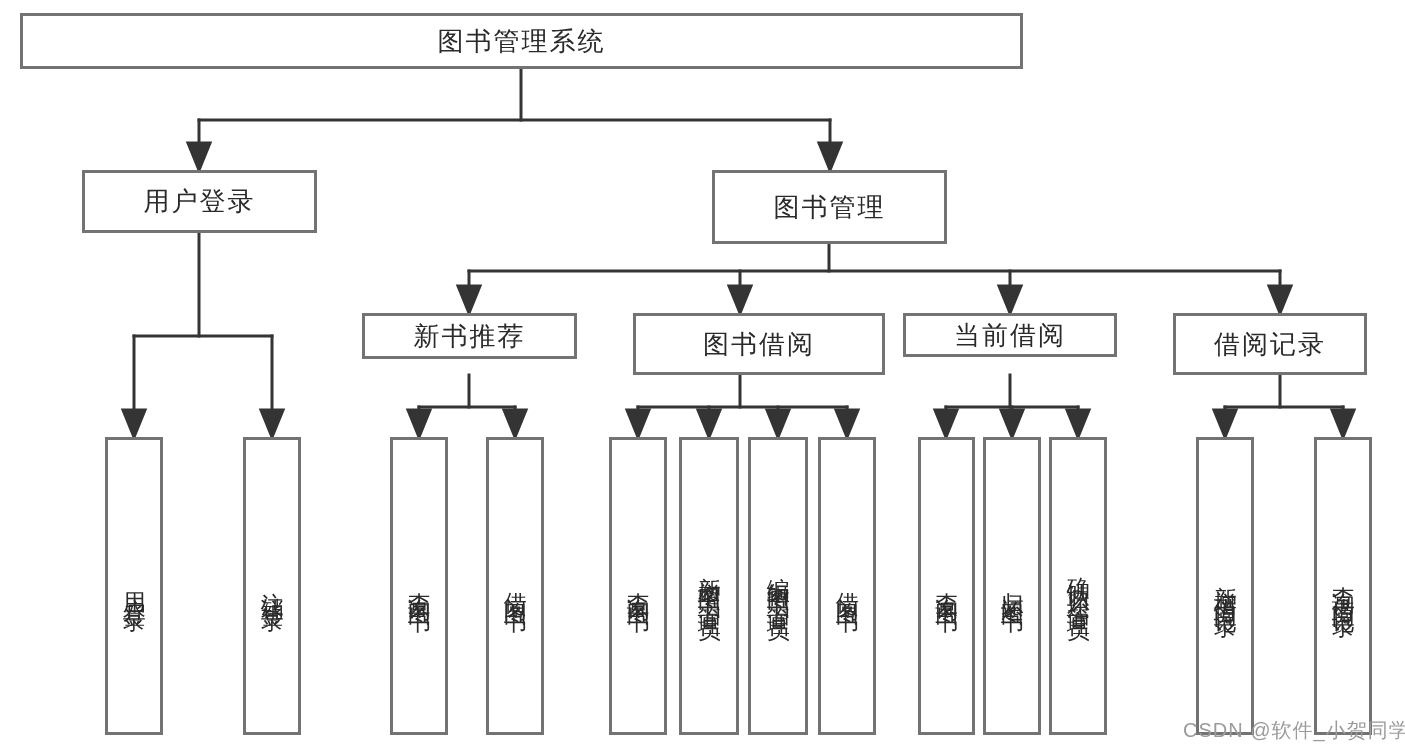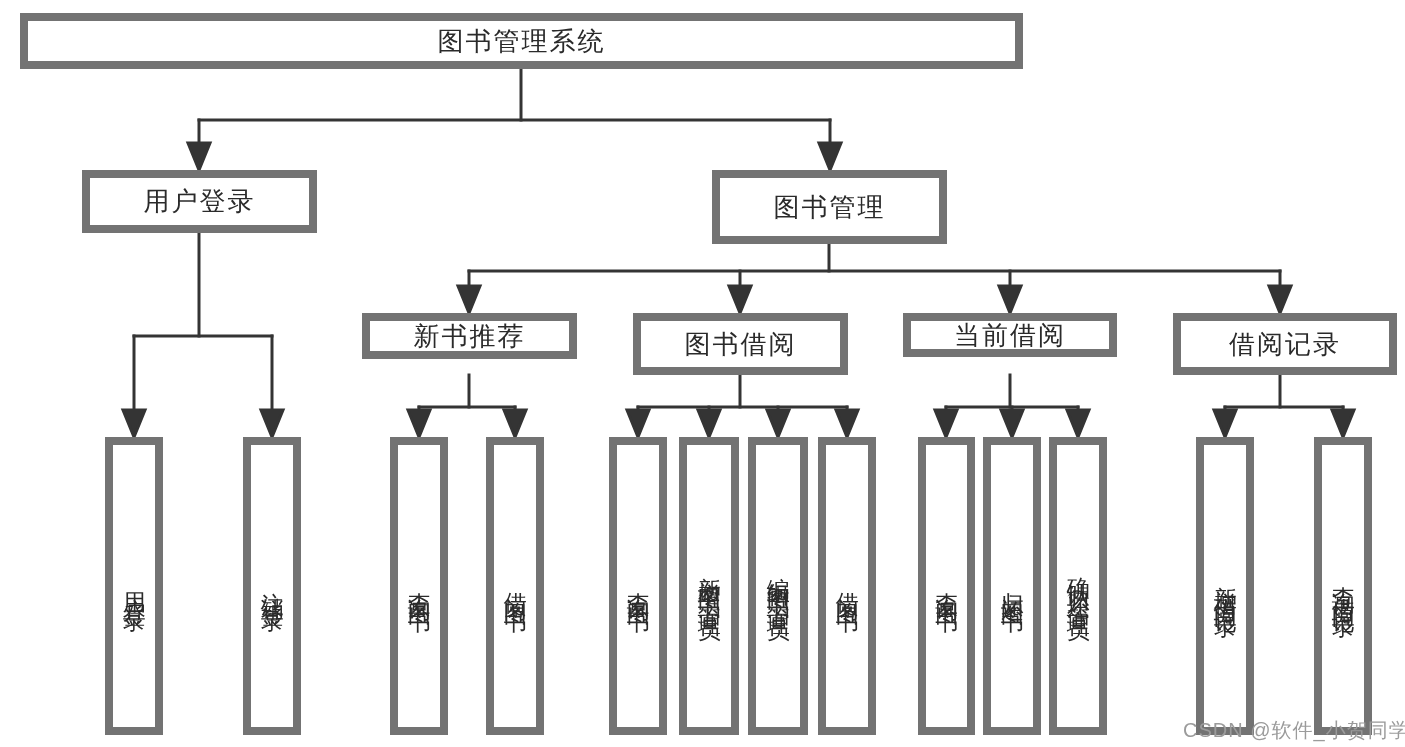--- a/index.html
+++ b/index.html
@@ -17,21 +17,21 @@
   }
   svg.wires {
     position: absolute;
     left: 0;
     top: 0;
     z-index: 1;
   }
   .node {
     position: absolute;
     box-sizing: border-box;
-    border: 8px solid #737373;
+    border: 3px solid #737373;
     background: #ffffff;
     display: flex;
     align-items: center;
     justify-content: center;
     color: #2a2a2a;
     z-index: 2;
   }
   .h-node {
     font-size: 26px;
     letter-spacing: 2px;
@@ -44,23 +44,23 @@
     writing-mode: vertical-rl;
     text-orientation: mixed;
     letter-spacing: 6px;
     line-height: 1.1;
   }
   
   .n-root      { left: 20px;   top: 13px;  width: 1003px; height: 56px; }
   .n-login     { left: 82px;   top: 170px; width: 235px;  height: 63px; }
   .n-bookmgmt  { left: 712px;  top: 170px; width: 235px;  height: 74px; }
   .n-newbook   { left: 362px;  top: 313px; width: 215px;  height: 46px; }
-  .n-borrow    { left: 633px;  top: 313px; width: 215px;  height: 62px; }
+  .n-borrow    { left: 633px;  top: 313px; width: 252px;  height: 62px; }
   .n-current   { left: 903px;  top: 313px; width: 214px;  height: 44px; }
-  .n-records   { left: 1173px; top: 313px; width: 224px;  height: 62px; justify-content: center; }
+  .n-records   { left: 1173px; top: 313px; width: 194px;  height: 62px; justify-content: center; }
   .leaf        { top: 437px; height: 298px; }
   .lf-g1a { left: 105px;  width: 58px; }
   .lf-g1b { left: 243px;  width: 58px; }
   .lf-g2a { left: 390px;  width: 58px; }
   .lf-g2b { left: 486px;  width: 58px; }
   .lf-g3a { left: 609px;  width: 58px; }
   .lf-g3b { left: 679px;  width: 60px; }
   .lf-g3c { left: 748px;  width: 60px; }
   .lf-g3d { left: 818px;  width: 58px; }
   .lf-g4a { left: 918px;  width: 57px; }

